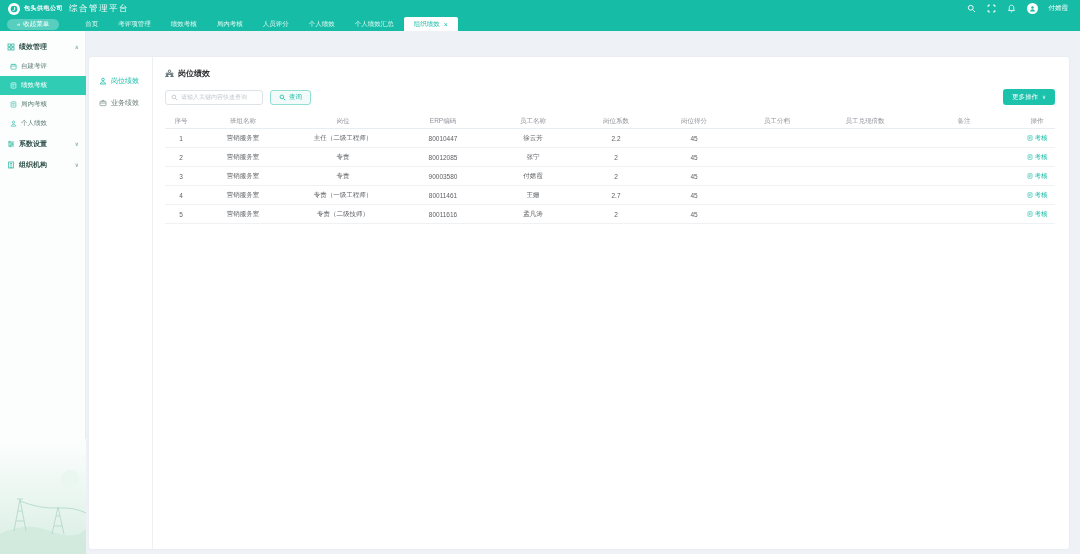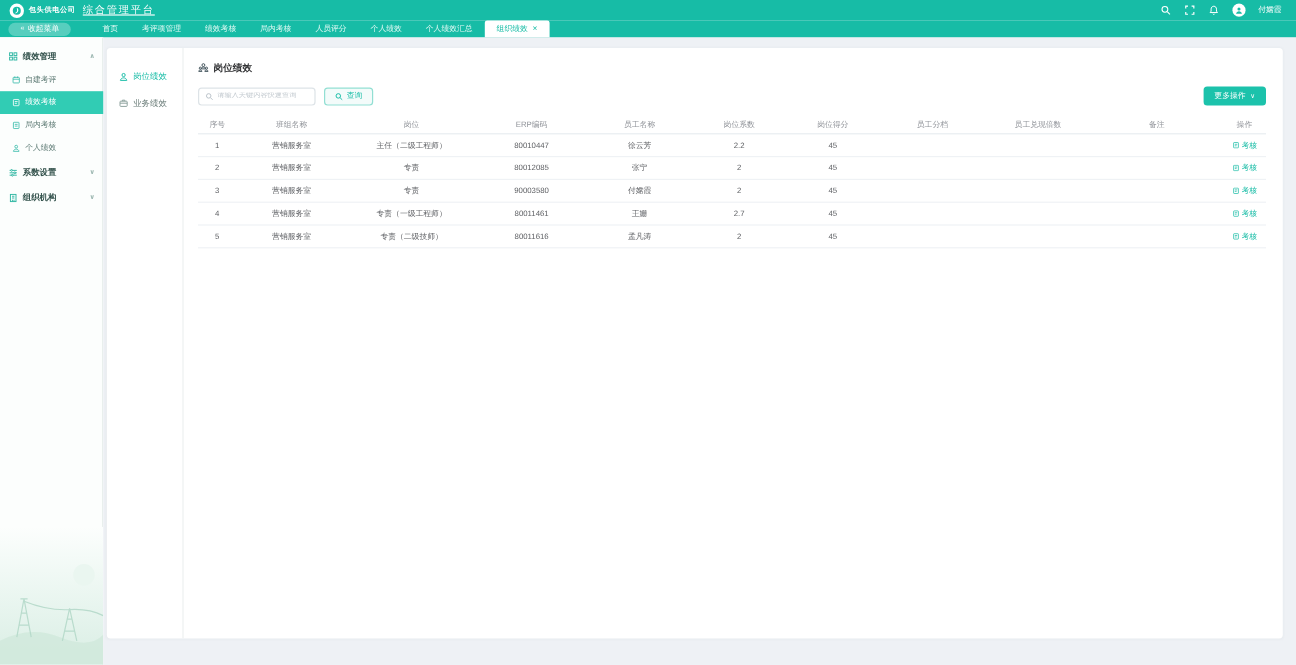--- a/index.html
+++ b/index.html
@@ -5,21 +5,21 @@
   * { margin:0; padding:0; box-sizing:border-box; }
   html,body { width:1080px; height:554px; overflow:hidden;
     font-family:"Liberation Sans","DejaVu Sans",sans-serif; background:#eef1f5; }
 
   
   .topbar { height:17px; background:#17bca6; display:flex; align-items:center; padding:0 12px 0 8px; color:#fff; }
   .logo-wrap { display:flex; align-items:center; gap:4px; }
   .logo-circle { width:12px; height:12px; border-radius:50%; background:#fff; display:flex; align-items:center; justify-content:center; }
   .logo-circle svg { width:8px; height:8px; }
   .company { font-size:6px; font-weight:bold; letter-spacing:.5px; }
-  .platform { font-size:8.5px; letter-spacing:1.5px; margin-left:2px; opacity:.96;text-decoration:underline; }
+  .platform { font-size:8.5px; letter-spacing:1.5px; margin-left:2px; opacity:.96; }
   .topbar-right { margin-left:auto; display:flex; align-items:center; gap:11px; }
   .tb-icon { width:9px; height:9px; color:#fff; cursor:pointer; display:block; }
   .avatar { width:11px; height:11px; border-radius:50%; background:#fff; border:1px solid rgba(255,255,255,.85);
     display:flex; align-items:center; justify-content:center; color:#17bca6; }
   .avatar svg { width:7px; height:7px; }
   .username { font-size:6.5px; }
 
   
   .tabbar { height:14px; background:#17bca6; display:flex; align-items:flex-end; padding-left:7px; }
   .collapse-pill { height:11px; align-self:center; border-radius:6px; background:rgba(255,255,255,.28); color:#fff;
@@ -35,21 +35,21 @@
   .menu { position:relative; z-index:2; padding-top:5px; }
   .group { display:flex; align-items:center; gap:4px; height:21px; padding:0 7px; font-size:7px; font-weight:bold; color:#33524c; cursor:pointer; }
   .group .g-icon { width:8px; height:8px; color:#2fb7a3; flex:none; }
   .group .chev { margin-left:auto; font-size:5.5px; color:#9db8b2; }
   .item { display:flex; align-items:center; gap:4px; height:19px; padding:0 7px 0 10px; font-size:6.5px; color:#5d7a74; cursor:pointer; }
   .item .i-icon { width:7px; height:7px; color:#3cbcab; flex:none; }
   .item.active { background:#31ccb4; color:#fff; }
   .item.active .i-icon { color:#fff; }
   .sidebar-art { position:absolute; left:0; right:0; bottom:0; height:115px; z-index:1; }
 
-  .main { flex:1; padding:9px 11px 0 3px; }
+  .main { flex:1; padding:26px 11px 0 3px; }
   .card { background:#fff; border-radius:3px; height:492px; display:flex; box-shadow:0 0 3px rgba(31,61,56,.05); }
 
   
   .subpanel { width:64px; border-right:1px solid #edf1f0; padding-top:15px; flex:none; }
   .sub-item { display:flex; align-items:center; gap:4px; height:17px; padding-left:10px; font-size:7px; color:#6b7d79; cursor:pointer; margin-bottom:5px; }
   .sub-item .s-icon { width:8px; height:8px; color:#8aa09b; flex:none; }
   .sub-item.active { color:#17bca6; }
   .sub-item.active .s-icon { color:#17bca6; }
 
   

